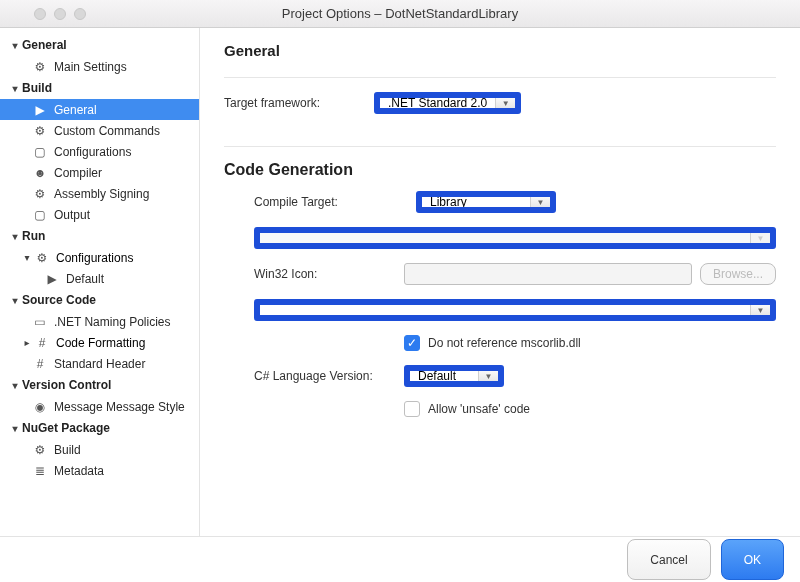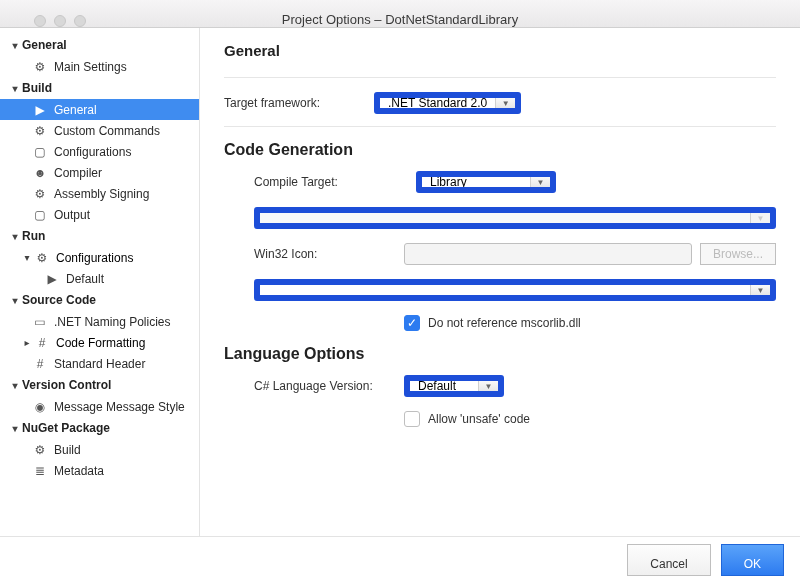--- a/index.html
+++ b/index.html
@@ -1,59 +1,59 @@
 <!DOCTYPE html>
 <html><head>
 <meta charset="utf-8">
 <style>
 * { box-sizing: border-box; margin: 0; padding: 0; font-family: -apple-system, BlinkMacSystemFont, "Segoe UI", Helvetica, Arial, sans-serif; }
 html, body { width: 800px; height: 582px; background: #fff; overflow: hidden; }
-.titlebar { height: 28px; background: linear-gradient(#f6f5f6,#e9e8e9); border-bottom: 1px solid #d0d0d0; display: flex; align-items: flex-end; position: relative; padding-left: 24px; }
+.titlebar { height: 28px; background: linear-gradient(#f6f5f6,#e9e8e9); border-bottom: 1px solid #d0d0d0; display: flex; align-items: center; position: relative; padding-left: 24px; }
 .traffic { display: flex; gap: 8px; margin-left: 10px; }
 .traffic .dot { width: 12px; height: 12px; border-radius: 50%; background: #d8d8d8; border: 1px solid #c8c8c8; }
 .titlebar .title { position: absolute; left: 0; right: 0; text-align: center; font-size: 13px; color: #3a3a3a; pointer-events: none; }
 
 .body { display: flex; height: 508px; }
 .sidebar { width: 200px; border-right: 1px solid #e3e3e3; overflow-y: auto; padding: 6px 0; background: #fff; }
 .section-header { padding: 4px 10px 4px 10px; font-size: 12px; font-weight: 600; color: #222; display: flex; align-items: center; }
 .chev { display: inline-block; width: 10px; text-align: center; margin-right: 2px; font-size: 10px; color: #444; }
 .item { display: flex; align-items: center; padding: 3px 10px 3px 32px; font-size: 12px; color: #2a2a2a; cursor: pointer; height: 21px; }
 .item.sub { padding-left: 44px; }
 .item .icon { width: 16px; height: 16px; display: inline-flex; align-items: center; justify-content: center; margin-right: 6px; color: #555; font-size: 12px; flex-shrink: 0; }
 .item.selected { background: #3f8cf0; color: #fff; }
 .item.selected .icon { color: #fff; }
 .header-with-chev { display: flex; align-items: center; padding: 3px 10px 3px 22px; font-size: 12px; cursor: pointer; height: 21px; }
 .header-with-chev .icon { width: 16px; height: 16px; display: inline-flex; align-items: center; justify-content: center; margin-right: 6px; color: #555; font-size: 12px; flex-shrink: 0; }
 
 .main { flex: 1; padding: 14px 24px; overflow-y: auto; }
 .main h1 { font-size: 15px; font-weight: 600; color: #222; margin-bottom: 18px; }
 .hr { height: 1px; background: #e6e6e6; margin-bottom: 14px; }
-.row { display: flex; align-items: center; margin-bottom: 12px; }
+.row { display: flex; align-items: center; margin-bottom: 32px; }
 .row.tight { margin-bottom: 14px; }
 .row label { font-size: 12px; color: #333; width: 150px; text-align: left; padding-right: 8px; }
 .section-title { font-size: 16px; font-weight: 600; color: #222; margin: 4px 0 12px 0; }
 .indent { padding-left: 30px; }
 
 .select { display: inline-flex; align-items: center; height: 22px; border: 6px solid #1d4ed8; border-radius: 3px; background: #fff; font-size: 12px; overflow: hidden; }
 .select .val { padding: 0 8px; min-width: 60px; }
 .select .btn { width: 20px; height: 100%; background: linear-gradient(#f9f9f9,#e7e7e7); border-left: 1px solid #cfcfcf; display: flex; align-items: center; justify-content: center; color: #666; font-size: 8px; }
 .select.disabled .btn { color: #ccc; background: #f3f3f3; }
 .select.disabled { background: #f9f9f9; color: #aaa; }
 .textfield { height: 22px; border: 1px solid #bfbfbf; border-radius: 3px; padding: 0 6px; font-size: 12px; background: #fff; }
 .textfield.disabled { background: #f4f4f4; color: #aaa; }
 
 .checkbox { display: inline-flex; align-items: center; font-size: 12px; color: #333; }
 .checkbox .box { width: 16px; height: 16px; border: 1px solid #bfbfbf; border-radius: 3px; margin-right: 8px; display: flex; align-items: center; justify-content: center; background: #fff; }
 .checkbox .box.checked { background: #2d7bf0; border-color: #2d7bf0; color: #fff; font-size: 12px; }
 
-.btn-std { height: 22px; padding: 0 12px; border: 1px solid #bfbfbf; border-radius: 0; background: linear-gradient(#fdfdfd,#f0f0f0); font-size: 12px; color: #333; cursor: pointer; }
+.btn-std { height: 22px; padding: 0 12px; border: 1px solid #bfbfbf; border-radius: 8px; background: linear-gradient(#fdfdfd,#f0f0f0); font-size: 12px; color: #333; cursor: pointer; }
 .btn-std:disabled { color: #bbb; background: #f7f7f7; }
 
 .footer { height: 46px; border-top: 1px solid #e3e3e3; display: flex; align-items: center; justify-content: flex-end; padding: 0 16px; gap: 10px; background: #fff; }
-.footer .btn-std { height: 32px; padding: 12px 22px; }
+.footer .btn-std { height: 41px; padding: 12px 22px; }
 .footer .primary { background: linear-gradient(#5aa3fa,#2d7bf0); border-color: #1f66d9; color: #fff; }
 </style>
 </head>
 <body>
 
 <div class="titlebar">
   <div class="traffic">
     <div class="dot"></div>
     <div class="dot"></div>
     <div class="dot"></div>
@@ -204,21 +204,20 @@
 
       <div class="row tight">
         <label></label>
         <div class="checkbox">
           <span class="box checked">✓</span>
           <span>Do not reference mscorlib.dll</span>
         </div>
       </div>
     </div>
 
-    <div class="section-title">Language Options</div>
 
     <div class="indent">
       <div class="row tight">
         <label>C# Language Version:</label>
         <div class="select" style="width:100px;">
           <span class="val" style="flex:1">Default</span>
           <span class="btn">▼</span>
         </div>
       </div>
 

